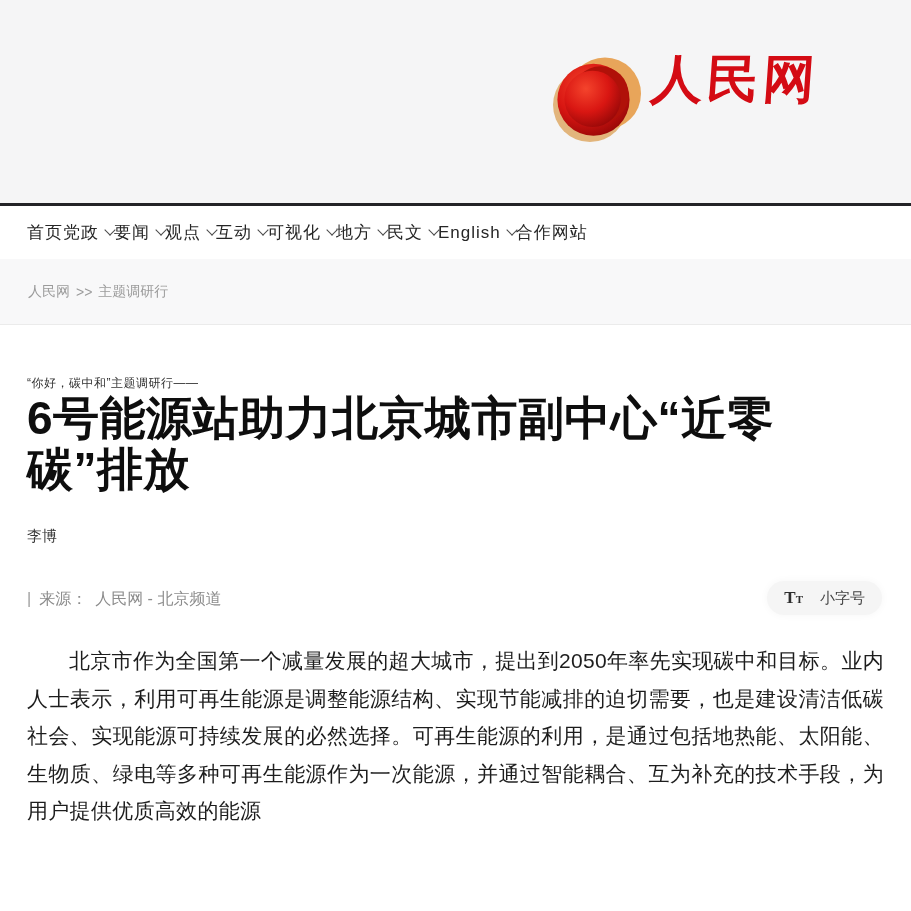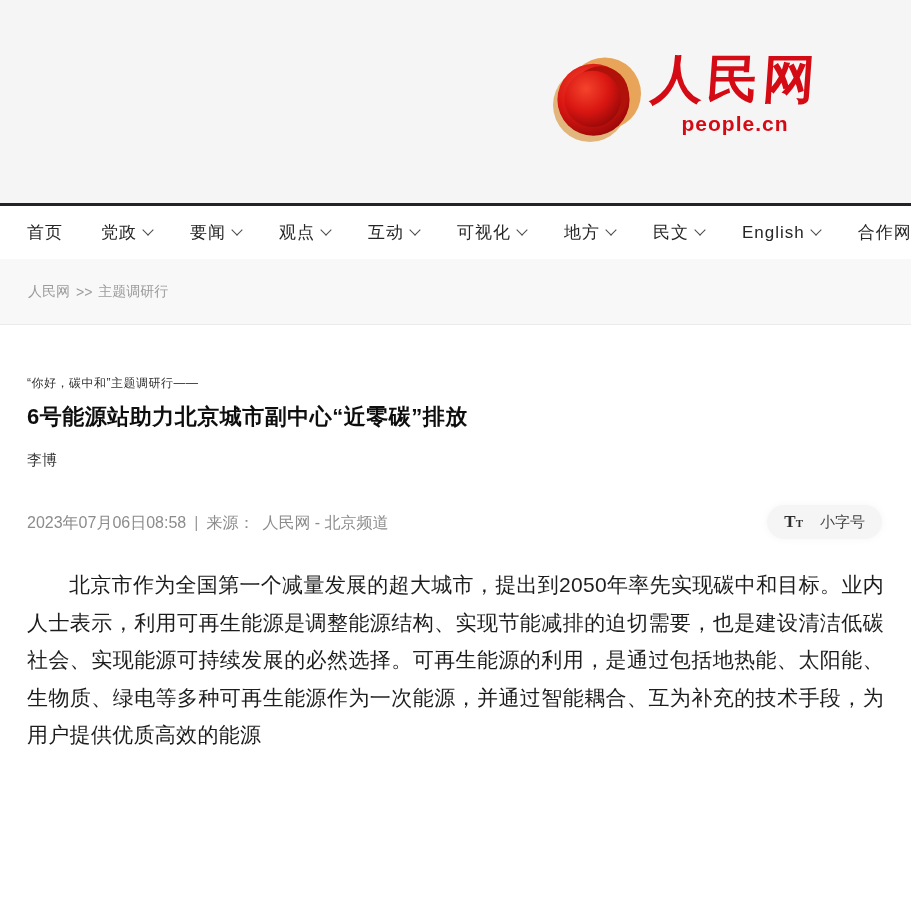--- a/index.html
+++ b/index.html
@@ -48,21 +48,20 @@
   
   .dark-line { height: 3px; background: #232327; }
 
   
   .nav {
     height: 53px;
     background: #ffffff;
     display: flex;
     align-items: center;
     padding-left: 27px;
-    gap: 38px;
     white-space: nowrap;
     overflow: hidden;
   }
   .nav-item {
     display: flex;
     align-items: center;
     gap: 7px;
     font-size: 17px;
     color: #262626;
     cursor: pointer;
@@ -92,29 +91,29 @@
 
   
   .content { padding: 0 27px; position: relative; background: #fff; }
   .kicker {
     padding-top: 50px;
     font-size: 12px;
     color: #333333;
     letter-spacing: 0.5px;
   }
   .title {
-    margin-top: 13px;
-    font-size: 22px;
+    margin-top: 1px;
+    font-size: 46px;
     font-weight: 700;
     color: #0e0e0e;
     letter-spacing: 0.5px;
     line-height: 1.1;
   }
   .author {
-    margin-top: 22px;
+    margin-top: 33px;
     font-size: 15px;
     color: #3a3a3a;
   }
   .meta-row {
     margin-top: 41px;
     font-size: 16px;
     color: #8c8c8c;
     display: flex;
     align-items: center;
     gap: 8px;
@@ -173,21 +172,20 @@
 
       <circle cx="59" cy="49" r="41" fill="#e8a55a"></circle>
 
       <circle cx="46" cy="56" r="41" fill="url(#redG)"></circle>
 
       <circle cx="54" cy="50" r="32" fill="#b01109"></circle>
       <circle cx="45" cy="55" r="32" fill="url(#redG)"></circle>
     </svg>
     <div class="logo-textcol">
       <div class="logo-cn">人民网</div>
-      <div class="logo-en">people.cn</div>
     </div>
   </div>
 </div>
 
 <div class="dark-line"></div>
 
 <div class="nav">
   <div class="nav-item">
       <span>首页</span>
     </div>
@@ -234,21 +232,20 @@
   <span>&gt;&gt;</span>
   <span class="crumb-link">主题调研行</span>
 </div>
 
 <div class="content">
   <div class="kicker">“你好，碳中和”主题调研行——</div>
   <h1 class="title">6号能源站助力北京城市副中心“近零碳”排放</h1>
   <div class="author">李博</div>
 
   <div class="meta-row">
-    <span>2023年07月06日08:58</span>
     <span class="meta-sep">|</span>
     <span>来源：</span>
     <span class="meta-source-name">人民网 - 北京频道</span>
 
     <button class="font-size-btn">
       <span class="tt-icon"><span class="tt-big">T</span><span class="tt-small">T</span></span>
       <span>小字号</span>
     </button>
   </div>
 

